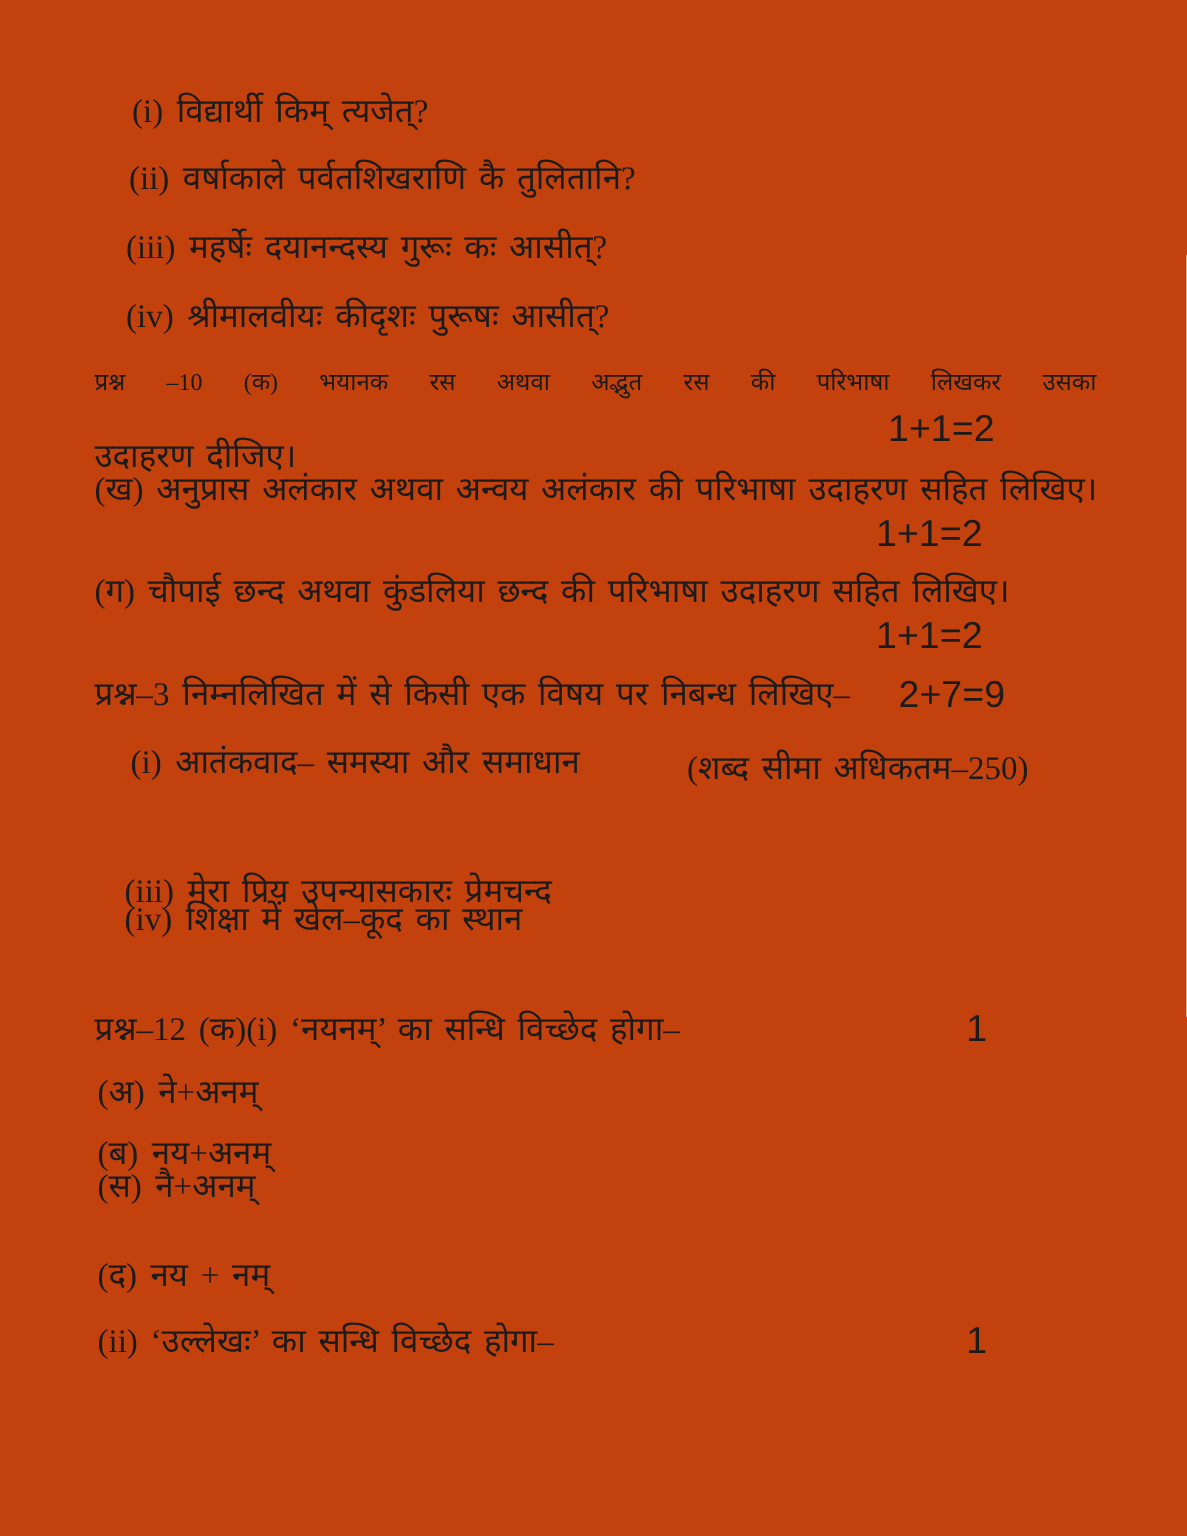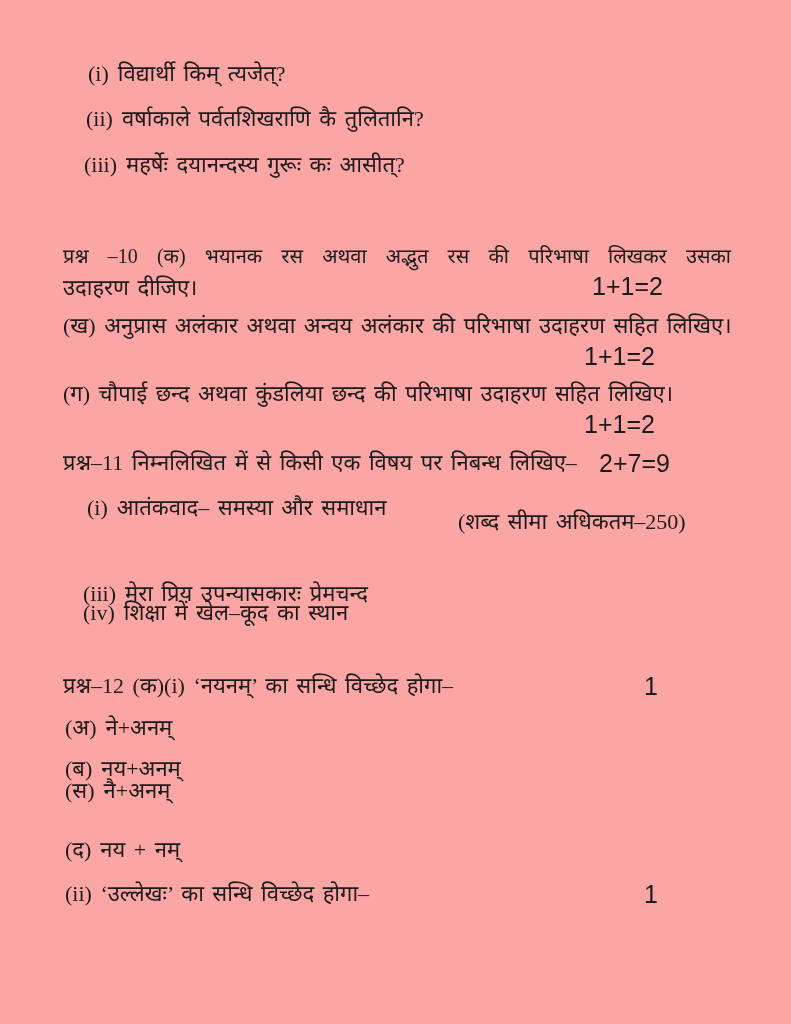--- a/index.html
+++ b/index.html
@@ -4,35 +4,35 @@
 <style>
   html, body {
     margin: 0;
     padding: 0;
     background: #ffffff;
   }
   .page {
     position: relative;
     width: 791px;
     height: 1024px;
-    background: #fca5a5;
+    background: #c2410c;
     overflow: hidden;
     font-family: "Liberation Serif", "DejaVu Serif", serif;
     color: #1b1b1b;
   }
   .line {
     position: absolute;
     font-size: 22px;
     line-height: 32px;
     white-space: nowrap;
     word-spacing: 3px;
   }
   .wrapline {
     position: absolute;
-    font-size: 20px;
+    font-size: 16px;
     line-height: 32px;
     word-spacing: 3px;
   }
   .justify-full {
     text-align: justify;
     text-align-last: justify;
   }
   .num {
     display: inline-block;
     margin-right: 9px;
@@ -40,50 +40,53 @@
   .marks {
     position: absolute;
     font-family: "Liberation Sans", "DejaVu Sans", sans-serif;
     font-size: 25px;
     line-height: 24px;
     white-space: nowrap;
   }
   .note {
     position: absolute;
     left: 371px;
-    top: 14px;
+    top: 4px;
     white-space: nowrap;
   }
 </style>
 </head>
 <body>
 
 <div class="page">
 
   <div class="line" style="top:58px;  left:88px;">
     <span class="num">(i)</span><span>विद्यार्थी किम् त्यजेत्?</span>
   </div>
   <div class="line" style="top:103px; left:86px;">
     <span class="num">(ii)</span><span>वर्षाकाले पर्वतशिखराणि कै तुलितानि?</span>
   </div>
   <div class="line" style="top:149px; left:84px;">
     <span class="num">(iii)</span><span>महर्षेः दयानन्दस्य गुरूः कः आसीत्?</span>
   </div>
+  <div class="line" style="top:195px; left:84px;">
+    <span class="num">(iv)</span><span>श्रीमालवीयः कीदृशः पुरूषः आसीत्?</span>
+  </div>
 
   <div class="wrapline justify-full" style="top:240px; left:63px; width:668px;">प्रश्न –10 (क) भयानक रस अथवा अद्भुत रस की परिभाषा लिखकर उसका</div>
-  <div class="line" style="top:272px; left:63px;text-align:right;">उदाहरण दीजिए।</div>
+  <div class="line" style="top:288px; left:63px;text-align:right;">उदाहरण दीजिए।</div>
   <div class="marks" style="top:274px; right:128px;">1+1=2</div>
 
   <div class="line" style="top:310px; left:63px;">(ख) अनुप्रास अलंकार अथवा अन्वय अलंकार की परिभाषा उदाहरण सहित लिखिए।</div>
   <div class="marks" style="top:344px; right:136px;">1+1=2</div>
 
   <div class="line" style="top:378px; left:63px;">(ग) चौपाई छन्द अथवा कुंडलिया छन्द की परिभाषा उदाहरण सहित लिखिए।</div>
   <div class="marks" style="top:412px; right:136px;">1+1=2</div>
 
-  <div class="line" style="top:447px; left:63px;">प्रश्न–11 निम्नलिखित में से किसी एक विषय पर निबन्ध लिखिए–</div>
+  <div class="line" style="top:447px; left:63px;">प्रश्न–3 निम्नलिखित में से किसी एक विषय पर निबन्ध लिखिए–</div>
   <div class="marks" style="top:451px; right:121px;">2+7=9</div>
 
   <div class="line" style="top:492px; left:87px;">
     <span class="num">(i)</span><span>आतंकवाद– समस्या और समाधान</span>
     <span class="note">(शब्द सीमा अधिकतम–250)</span>
   </div>
   <div class="line" style="top:578px; left:83px;">
     <span class="num">(iii)</span><span>मेरा प्रिय उपन्यासकारः प्रेमचन्द</span>
   </div>
   <div class="line" style="top:597px; left:83px;">

